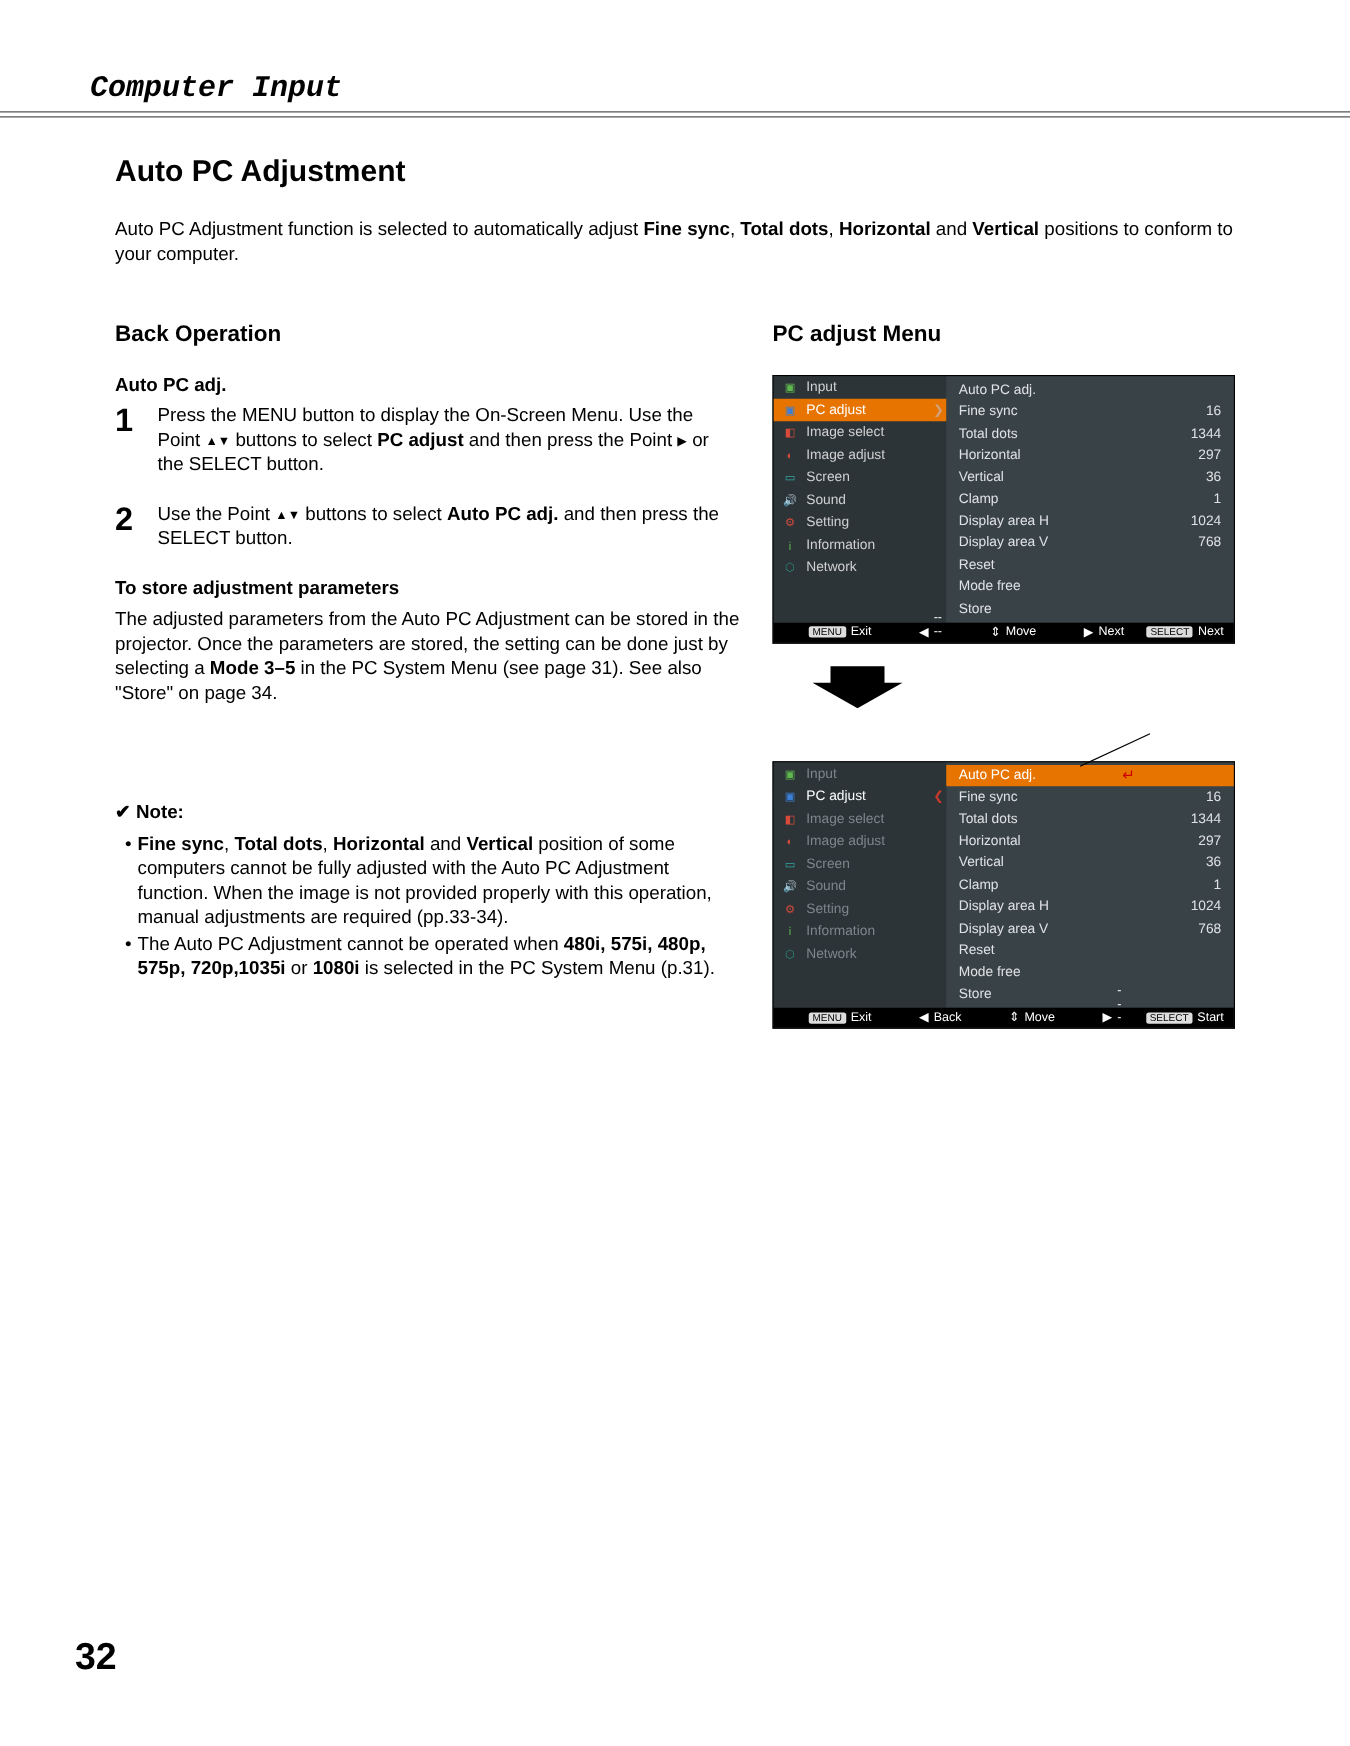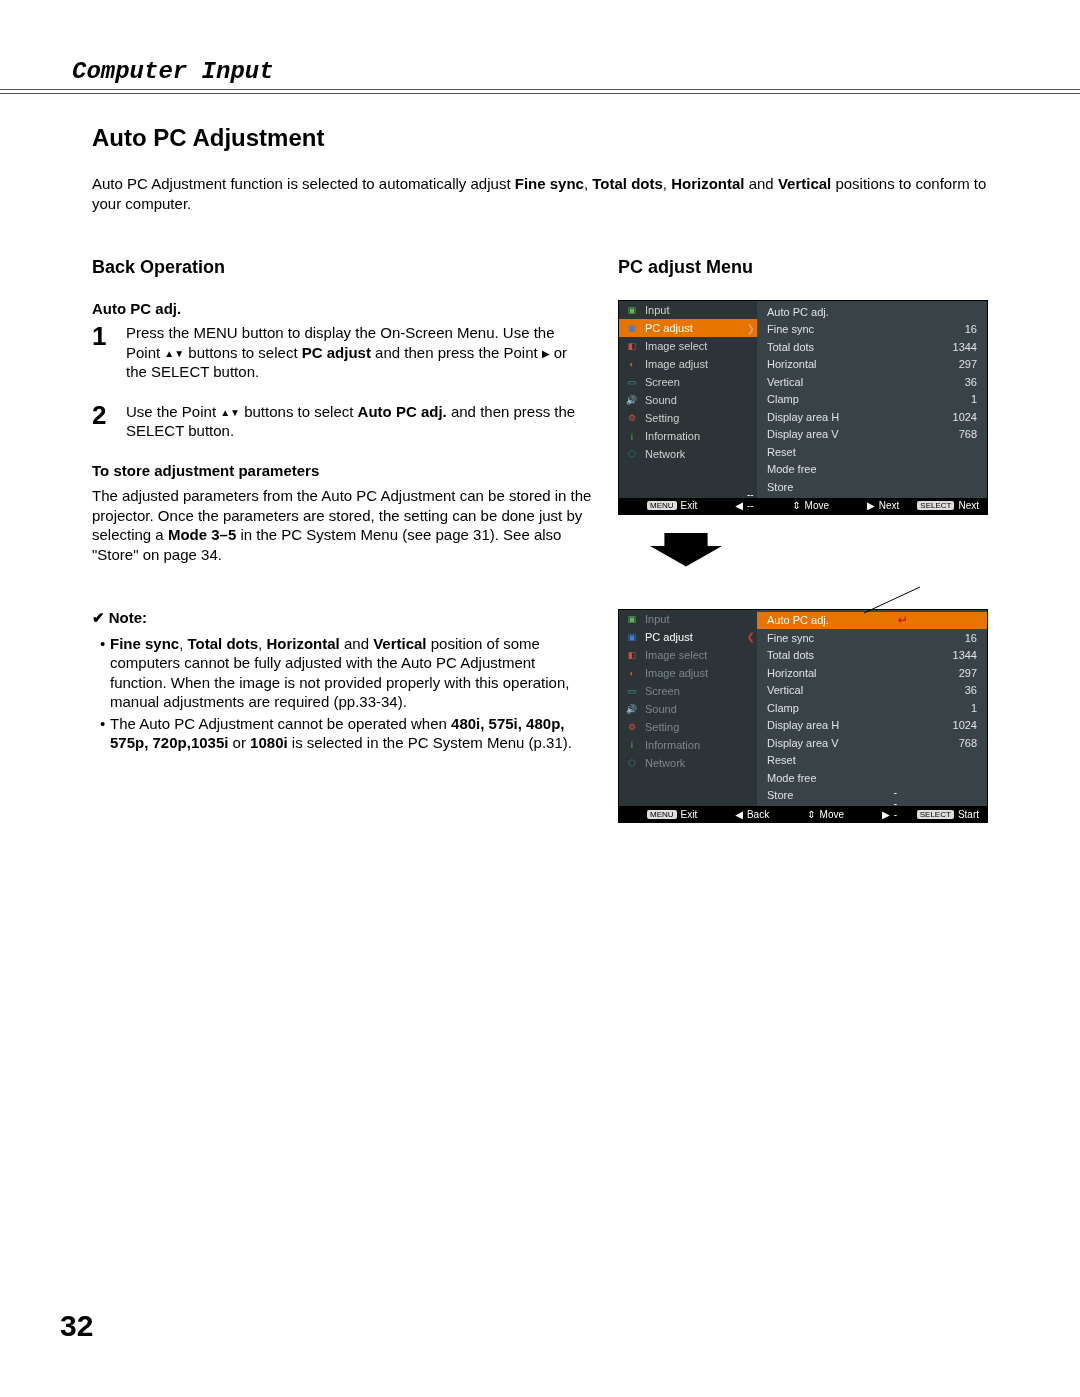--- a/index.html
+++ b/index.html
@@ -30,21 +30,21 @@
   .intro { font-size: 15px; line-height: 1.3; margin-bottom: 44px; }
   .columns { display: flex; gap: 26px; }
   .col-left { flex: 1; }
   .col-right { width: 370px; }
   .section-h { font-size: 18px; font-weight: bold; margin-bottom: 22px; }
   .sub-h { font-size: 15px; font-weight: bold; margin-bottom: 6px; }
   .step { display: flex; margin-bottom: 20px; }
   .step-num { font-size: 26px; font-weight: bold; width: 34px; line-height: 1; }
   .step-text { flex: 1; font-size: 15px; line-height: 1.3; }
   .store-block { margin-top: 16px; font-size: 15px; line-height: 1.3; }
-  .note-block { margin-top: 44px; font-size: 15px; line-height: 1.3; }
+  .note-block { margin-top: 76px; font-size: 15px; line-height: 1.3; }
   .note-head { font-weight: bold; margin-bottom: 6px; }
   .note-item { display: flex; margin: 2px 0 2px 8px; }
   .note-item .bull { width: 10px; }
   .note-item .txt { flex: 1; }
   .tri { display: inline-block; font-size: 10px; vertical-align: 1px; }
   .osd {
     background: #2c3438;
     border: 1px solid #000;
     width: 100%;
     font-size: 11px;

